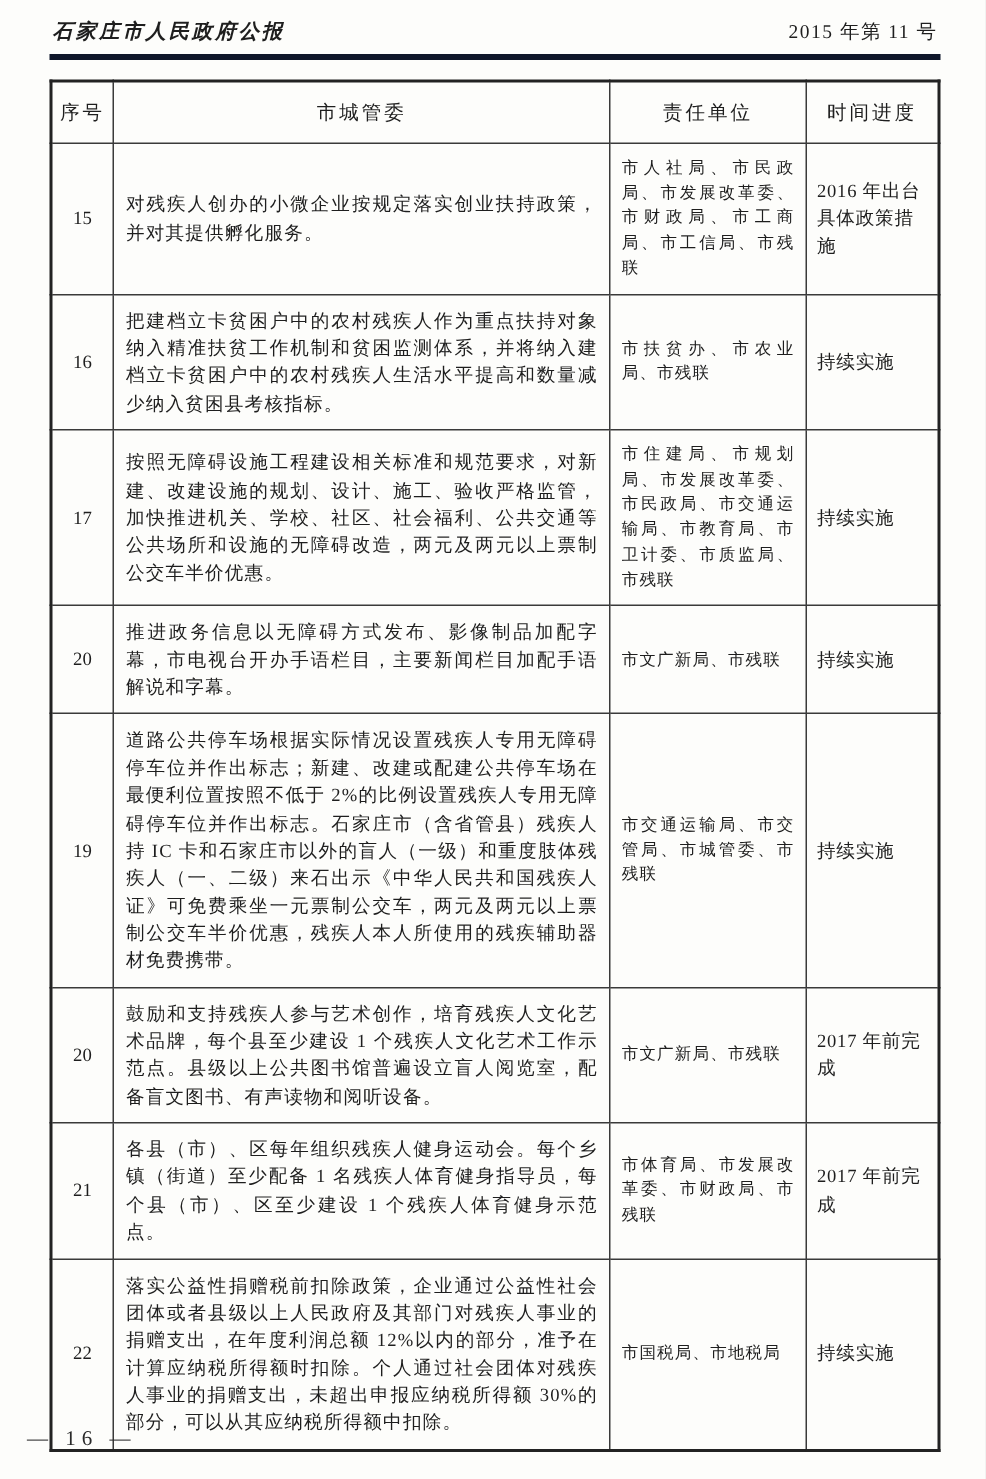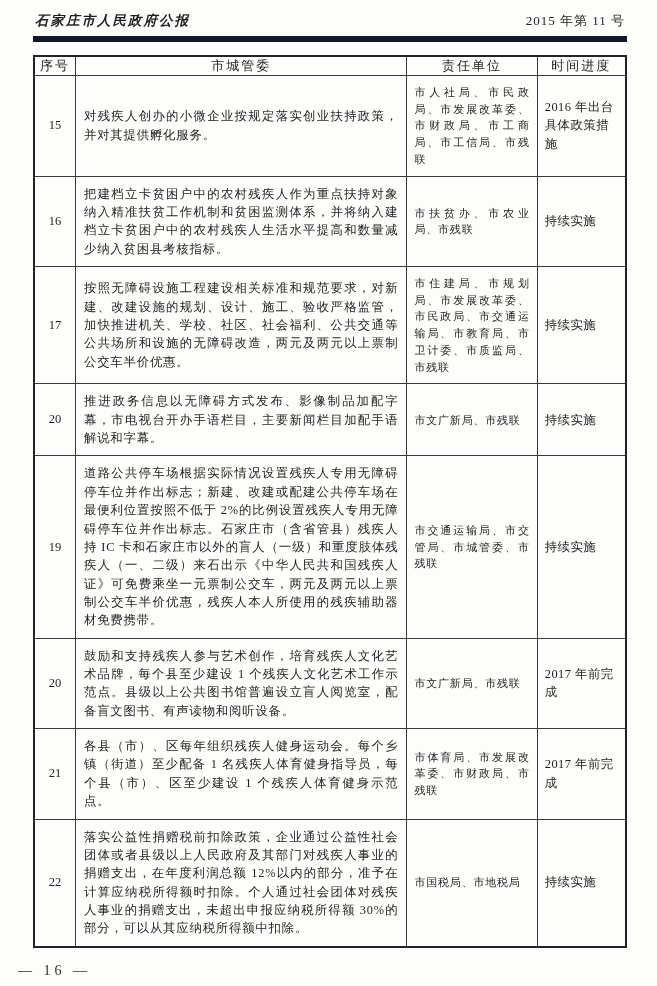--- a/index.html
+++ b/index.html
@@ -18,21 +18,21 @@
     font-family: "Liberation Serif", "DejaVu Serif", serif;
     color: #1e1e1e;
     overflow: hidden;
   }
   
   .masthead {
     display: flex;
     justify-content: space-between;
     align-items: baseline;
     padding: 2px 2px 6px 2px;
-    border-bottom: 6px solid #0f172a;
+    border-bottom: 4px solid #0f172a;
   }
   .masthead .title {
     font-size: 13.5px;
     font-weight: bold;
     font-style: italic;
     letter-spacing: 2px;
   }
   .masthead .issue {
     font-size: 13px;
     letter-spacing: 1px;
@@ -48,21 +48,21 @@
   table.task-table th,
   table.task-table td {
     border: 1px solid #3a3a3a;
     vertical-align: middle;
     font-weight: normal;
     box-sizing: border-box;
   }
   th.col-head {
     font-size: 13px;
     letter-spacing: 2px;
-    padding: 0 2px;
+    padding: 11px 2px;
     text-align: center;
   }
   td.cell-no {
     text-align: center;
     font-size: 12.5px;
     font-family: "Liberation Serif", "DejaVu Serif", serif;
     margin-left: 24px;
   }
   td.cell-task {
     font-size: 12.4px;
@@ -85,21 +85,21 @@
     line-height: 1.5;
     letter-spacing: 0.5px;
     padding: 8px 7px;
     text-align: left;
     font-family: Liberation Serif, serif;
   }
   
   .footer {
     position: absolute;
     left: 18px;
-    bottom: 7px;
+    bottom: 18px;
     font-size: 14px;
     letter-spacing: 4px;
     color: #2a2a2a;
   }
 </style>
 </head>
 <body>
 
 <div class="page">
 

